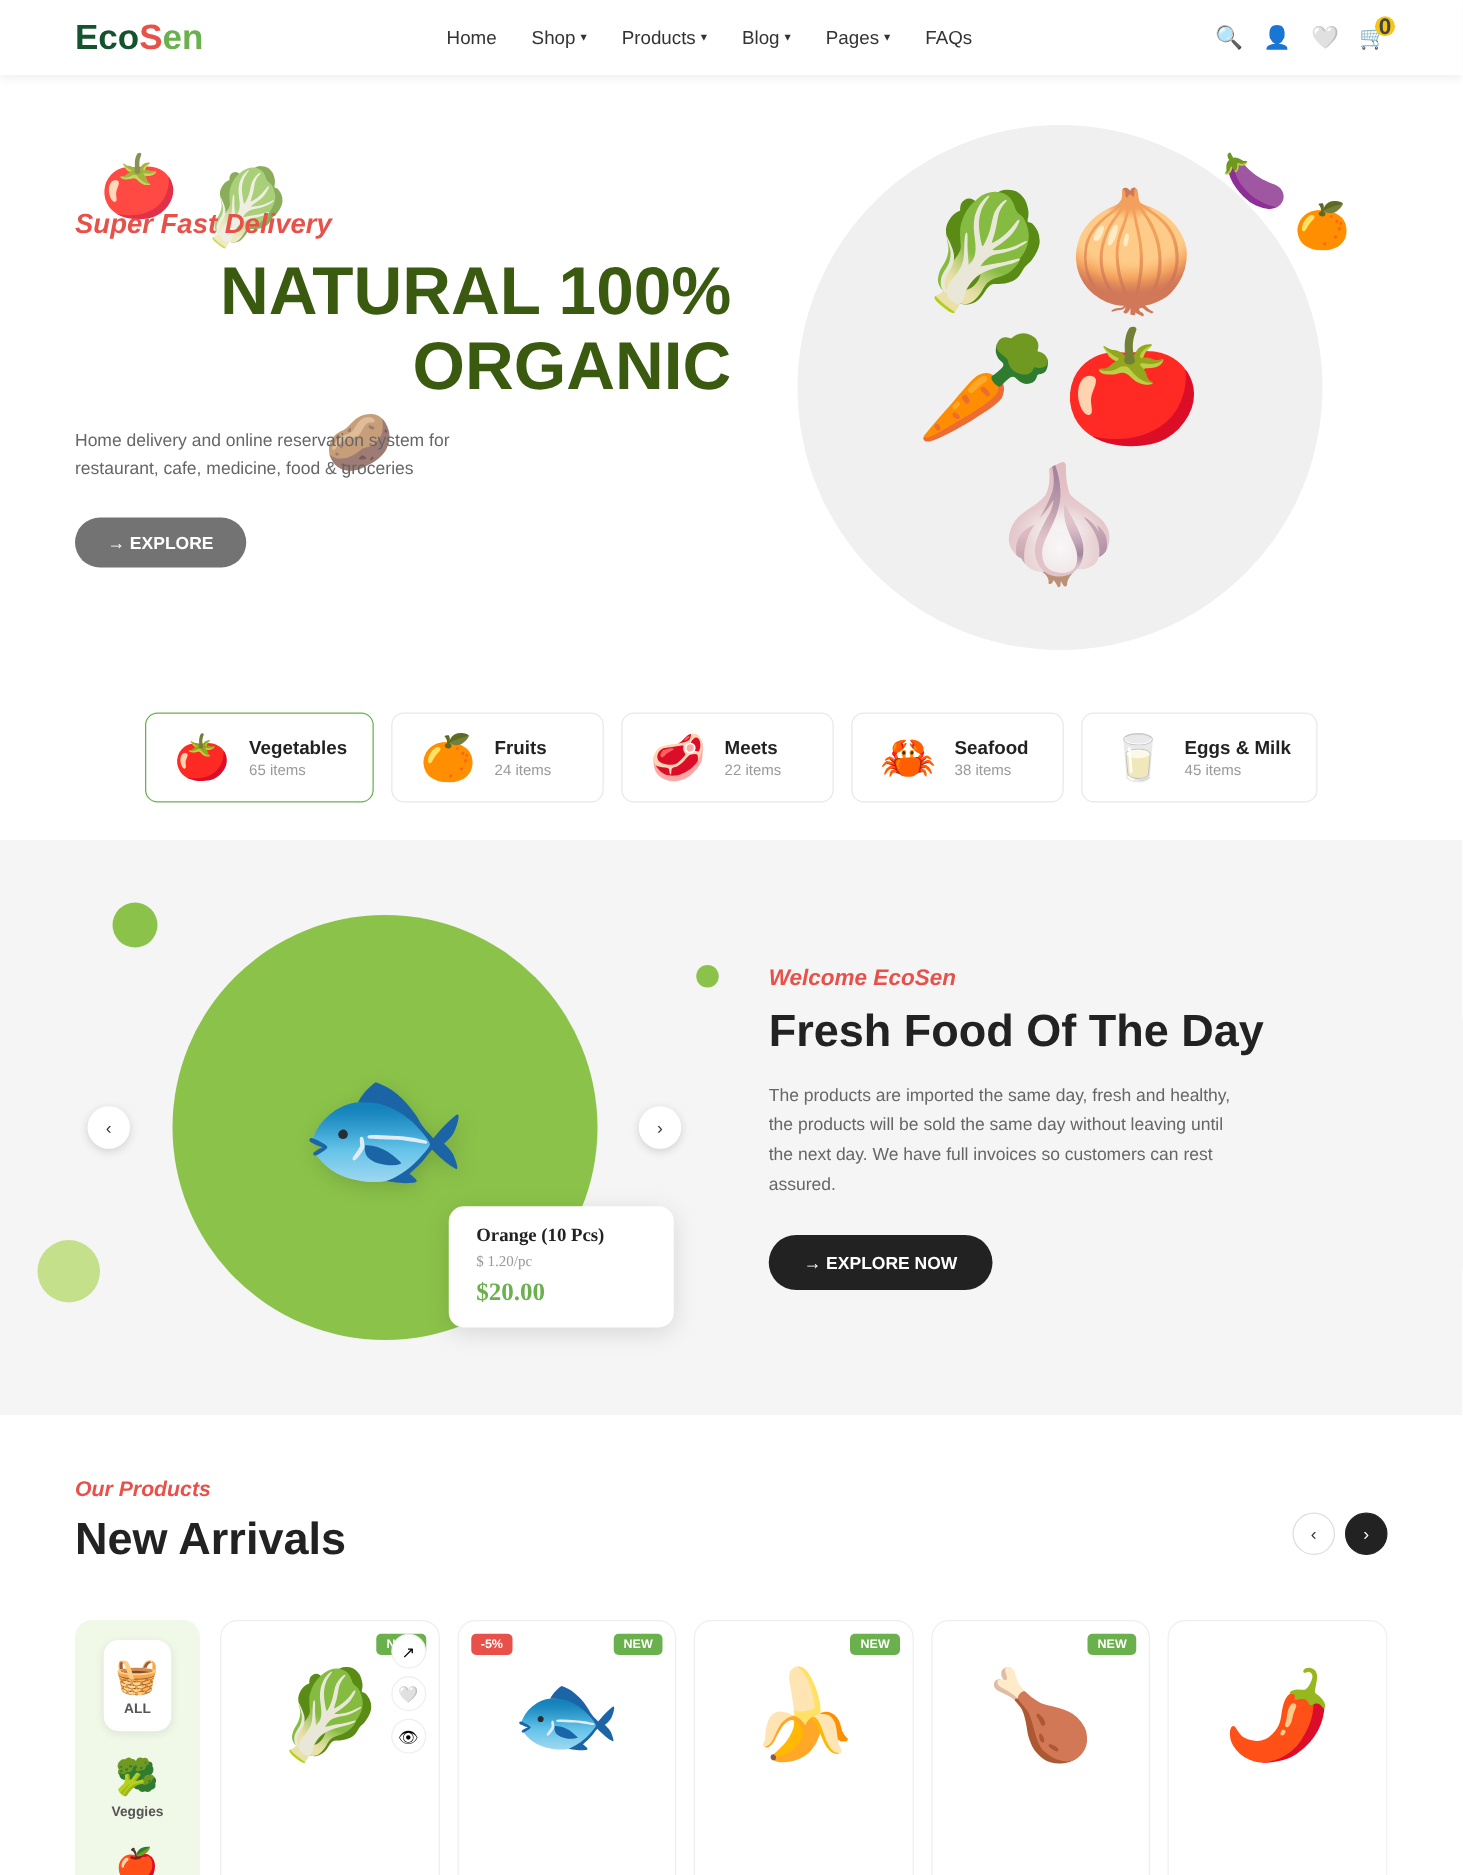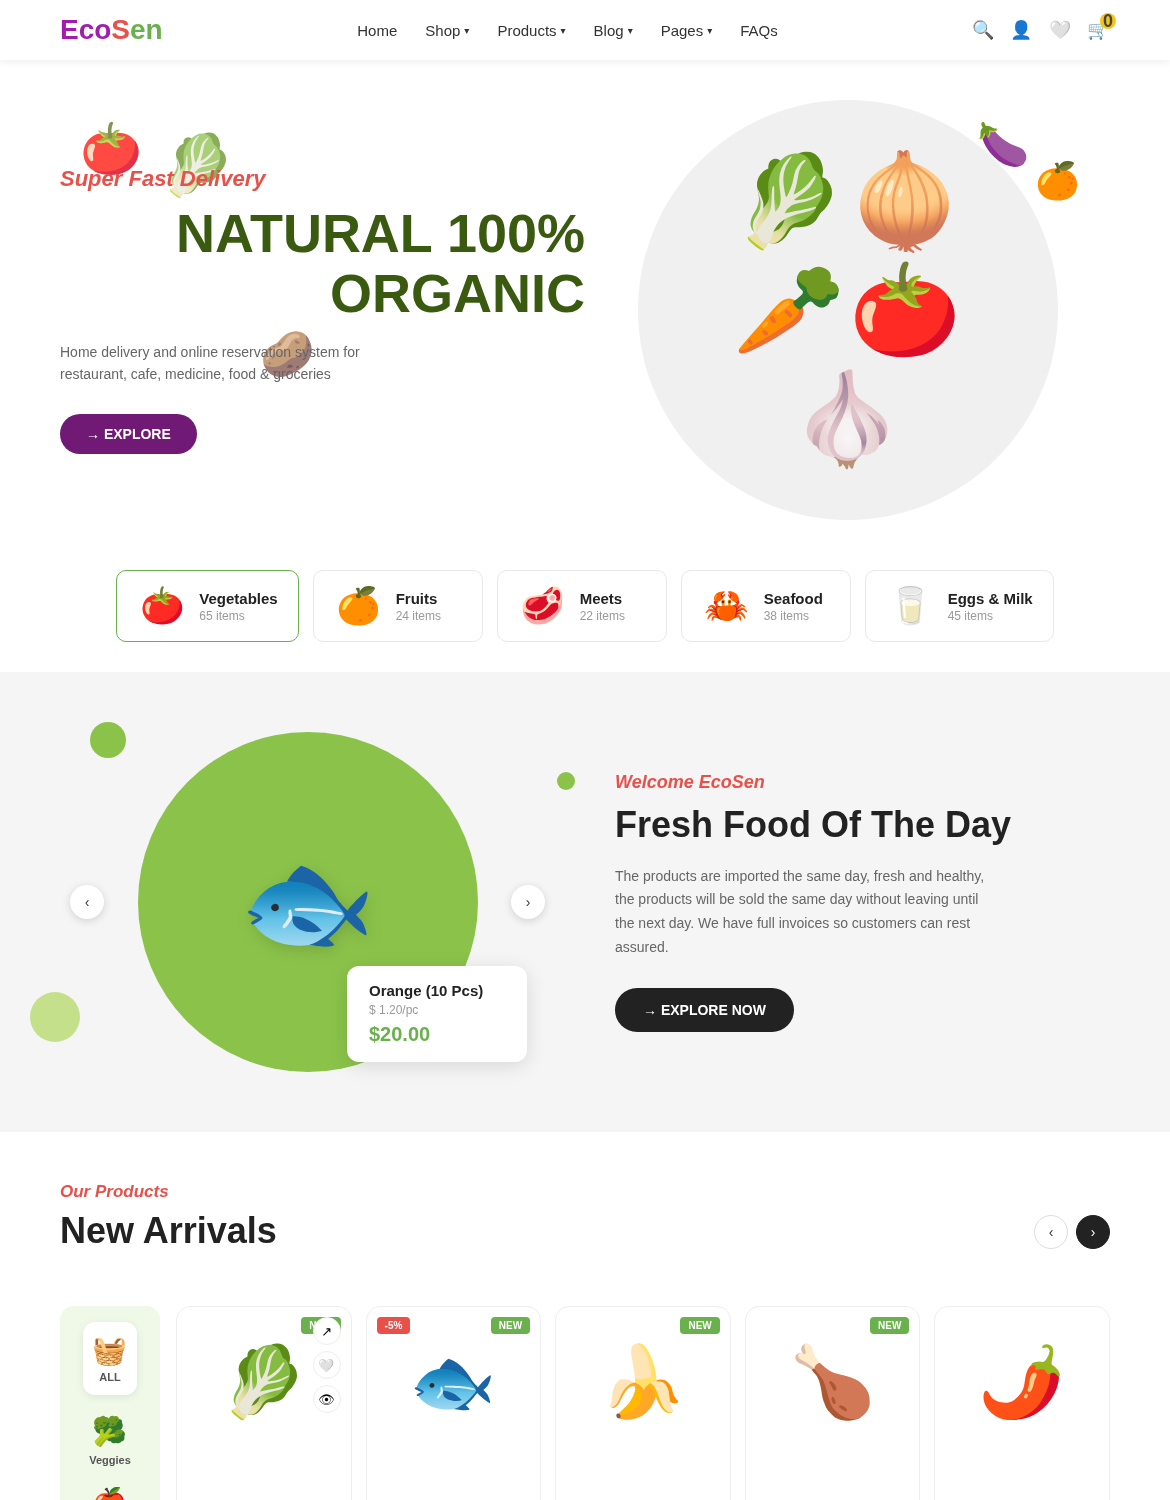--- a/index.html
+++ b/index.html
@@ -24,21 +24,21 @@
     .hero {
       display: flex; align-items: center; min-height: 460px;
       padding: 40px 60px 20px 60px; position: relative; overflow: hidden; background: #fff;
     }
     .hero-left { flex: 1; z-index: 2; }
     .hero-tag { color: #e8504a; font-style: italic; font-size: 22px; font-weight: 600; margin-bottom: 12px; }
     .hero-title { font-size: 54px; font-weight: 900; color: #3a5a10; line-height: 1.1; margin-bottom: 18px; text-align: right; }
     .hero-desc { color: #666; font-size: 14px; max-width: 320px; margin-bottom: 28px; line-height: 1.6; }
     .btn-explore {
       display: inline-flex; align-items: center; gap: 8px;
-      background: #701a75; color: #fff; padding: 12px 26px; border-radius: 30px;
+      background: #737373; color: #fff; padding: 12px 26px; border-radius: 30px;
       font-size: 14px; font-weight: 600; text-decoration: none; cursor: pointer; border: none;
     }
     .hero-right { flex: 1; display: flex; justify-content: center; align-items: center; position: relative; }
     .hero-circle {
       width: 420px; height: 420px; background: #f0f0f0; border-radius: 50%;
       display: flex; align-items: center; justify-content: center; overflow: hidden; position: relative;
     }
     
     .float-item { position: absolute; }
     .float-tomato { top: 60px; left: 80px; font-size: 50px; opacity: 0.85; }
@@ -67,23 +67,23 @@
     .fresh-left { flex: 1; position: relative; display: flex; align-items: center; justify-content: center; }
     .fresh-circle-bg {
       width: 340px; height: 340px; background: #8bc34a; border-radius: 50%;
       display: flex; align-items: center; justify-content: center; position: relative;
     }
     .fresh-dot1 { position: absolute; top: -10px; left: 30px; width: 36px; height: 36px; background: #8bc34a; border-radius: 50%; }
     .fresh-dot2 { position: absolute; top: 40px; right: -20px; width: 18px; height: 18px; background: #8bc34a; border-radius: 50%; }
     .fresh-dot3 { position: absolute; bottom: 30px; left: -30px; width: 50px; height: 50px; background: #c5e08b; border-radius: 50%; }
     .fresh-fish-emoji { font-size: 110px; filter: drop-shadow(2px 4px 8px rgba(0,0,0,0.15)); }
     .fresh-card {
-      position: absolute; bottom: 10px; right: 28px;
+      position: absolute; bottom: 10px; right: 16px;
       background: #fff; border-radius: 12px; padding: 16px 22px;
-      box-shadow: 0 4px 20px rgba(0,0,0,0.12); min-width: 180px;
+      box-shadow: 0 4px 20px rgba(0,0,0,0.12); min-width: 180px; font-family: Liberation Serif, serif;
     }
     .fresh-card-name { font-size: 15px; font-weight: 700; color: #222; margin-bottom: 4px; }
     .fresh-card-unit { font-size: 12px; color: #999; margin-bottom: 6px; }
     .fresh-card-price { font-size: 20px; font-weight: 800; color: #6ab04c; }
     .arrow-btn {
       position: absolute; width: 34px; height: 34px; background: #fff; border-radius: 50%;
       display: flex; align-items: center; justify-content: center; cursor: pointer;
       box-shadow: 0 2px 8px rgba(0,0,0,0.15); font-size: 14px; color: #333; border: none;
       top: 50%; transform: translateY(-50%);
     }
@@ -96,21 +96,21 @@
     .fresh-desc { color: #666; font-size: 14px; line-height: 1.7; max-width: 370px; margin-bottom: 28px; }
     .btn-explore-now {
       display: inline-flex; align-items: center; gap: 8px;
       background: #222; color: #fff; padding: 14px 28px; border-radius: 30px;
       font-size: 14px; font-weight: 600; cursor: pointer; border: none;
     }
 
     
     .new-arrivals { padding: 50px 60px; background: #fff; }
     .section-tag { color: #e8504a; font-style: italic; font-size: 17px; font-weight: 600; margin-bottom: 8px; }
-    .section-title { font-size: 36px; font-weight: 800; color: #222; margin-bottom: 30px; }
+    .section-title { font-size: 36px; font-weight: 800; color: #222; margin-bottom: 20px; }
     .arrivals-header { display: flex; align-items: center; justify-content: space-between; margin-bottom: 24px; }
     .arrivals-nav { display: flex; gap: 8px; }
     .arrivals-nav-btn {
       width: 34px; height: 34px; border-radius: 50%; border: 1.5px solid #ddd;
       background: #fff; cursor: pointer; display: flex; align-items: center; justify-content: center;
       font-size: 14px; color: #333;
     }
     .arrivals-nav-btn.active-nav { background: #222; color: #fff; border-color: #222; }
 
     .products-grid { display: flex; gap: 16px; }
@@ -141,21 +141,21 @@
     .product-actions { position: absolute; top: 10px; right: 10px; display: flex; flex-direction: column; gap: 6px; }
     .action-btn { width: 28px; height: 28px; background: #fff; border-radius: 50%; border: 1px solid #eee; display: flex; align-items: center; justify-content: center; font-size: 13px; cursor: pointer; }
 
     .chevron { font-size: 10px; }
   </style>
 </head>
 <body>
 
 <nav class="navbar">
   <div class="logo">
-    <span style="color:#a21caf;">Eco</span><span style="color:#e8504a;">S</span><span style="color:#6ab04c;">en</span>
+    <span style="color:#14532d;">Eco</span><span style="color:#e8504a;">S</span><span style="color:#6ab04c;">en</span>
   </div>
 
   <div class="nav-links">
     <a href="#">Home</a>
     <a href="#">Shop <span class="chevron">▾</span></a>
     <a href="#">Products <span class="chevron">▾</span></a>
     <a href="#">Blog <span class="chevron">▾</span></a>
     <a href="#">Pages <span class="chevron">▾</span></a>
     <a href="#">FAQs</a>
   </div>

